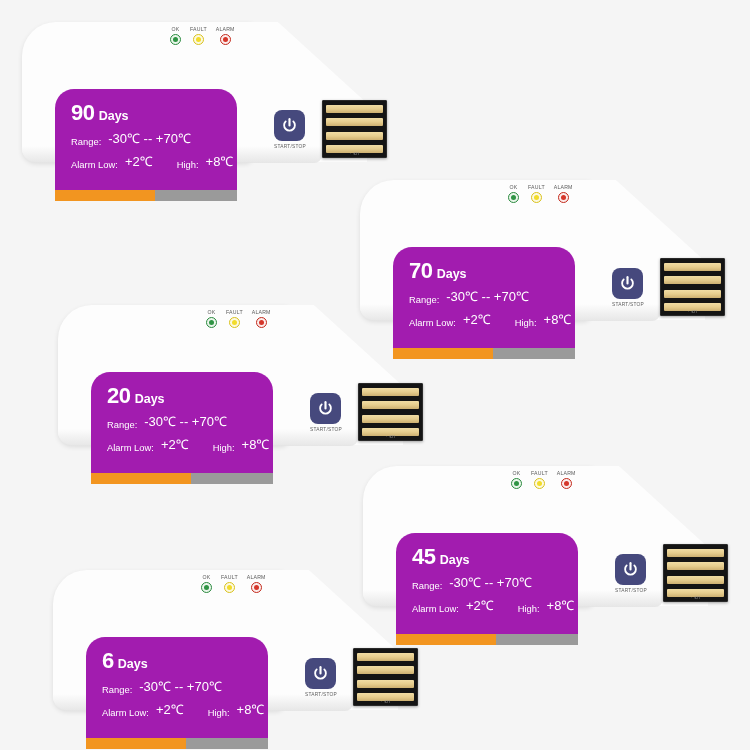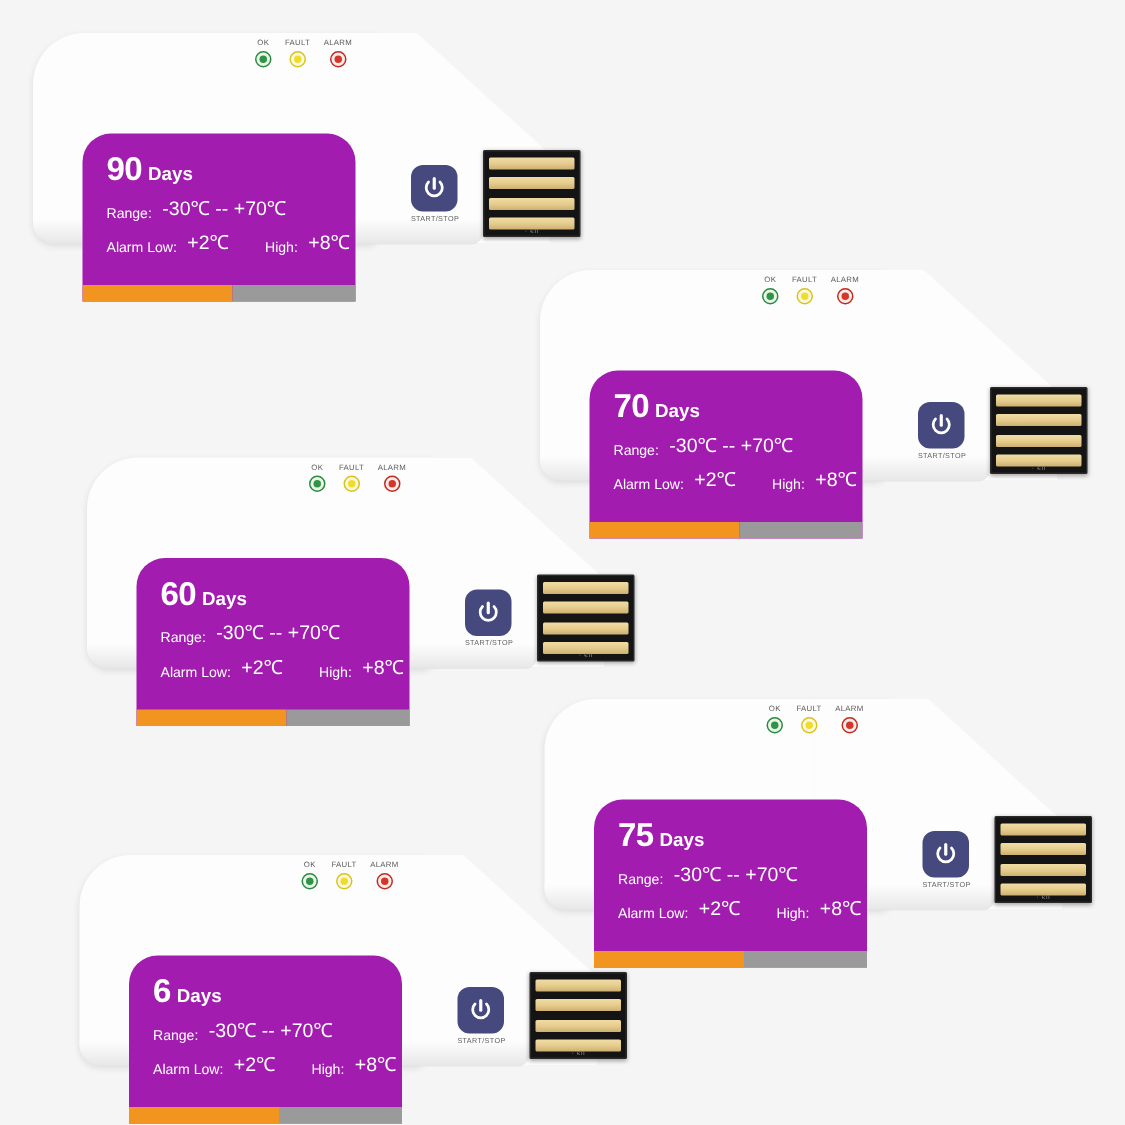--- a/index.html
+++ b/index.html
@@ -349,21 +349,21 @@
         <span class="led-label">ALARM</span>
         <span class="led-dot led-alarm">
             <i></i>
           </span>
       </div>
     </div>
 
     <div class="label">
       <div class="label-inner">
         <div class="days-line">
-          <span class="days-num">60</span>
+          <span class="days-num">20</span>
           <span class="days-word">Days</span>
         </div>
         <div class="spec-line">
           <span class="spec-key">Range:</span>
           <span class="spec-val">-30℃ -- +70℃</span>
         </div>
         <div class="spec-line">
           <span class="spec-key">Alarm Low:</span>
           <span class="spec-val">+2℃</span>
           <span class="spec-gap"></span>
@@ -417,21 +417,21 @@
         <span class="led-label">ALARM</span>
         <span class="led-dot led-alarm">
             <i></i>
           </span>
       </div>
     </div>
 
     <div class="label">
       <div class="label-inner">
         <div class="days-line">
-          <span class="days-num">75</span>
+          <span class="days-num">45</span>
           <span class="days-word">Days</span>
         </div>
         <div class="spec-line">
           <span class="spec-key">Range:</span>
           <span class="spec-val">-30℃ -- +70℃</span>
         </div>
         <div class="spec-line">
           <span class="spec-key">Alarm Low:</span>
           <span class="spec-val">+2℃</span>
           <span class="spec-gap"></span>

